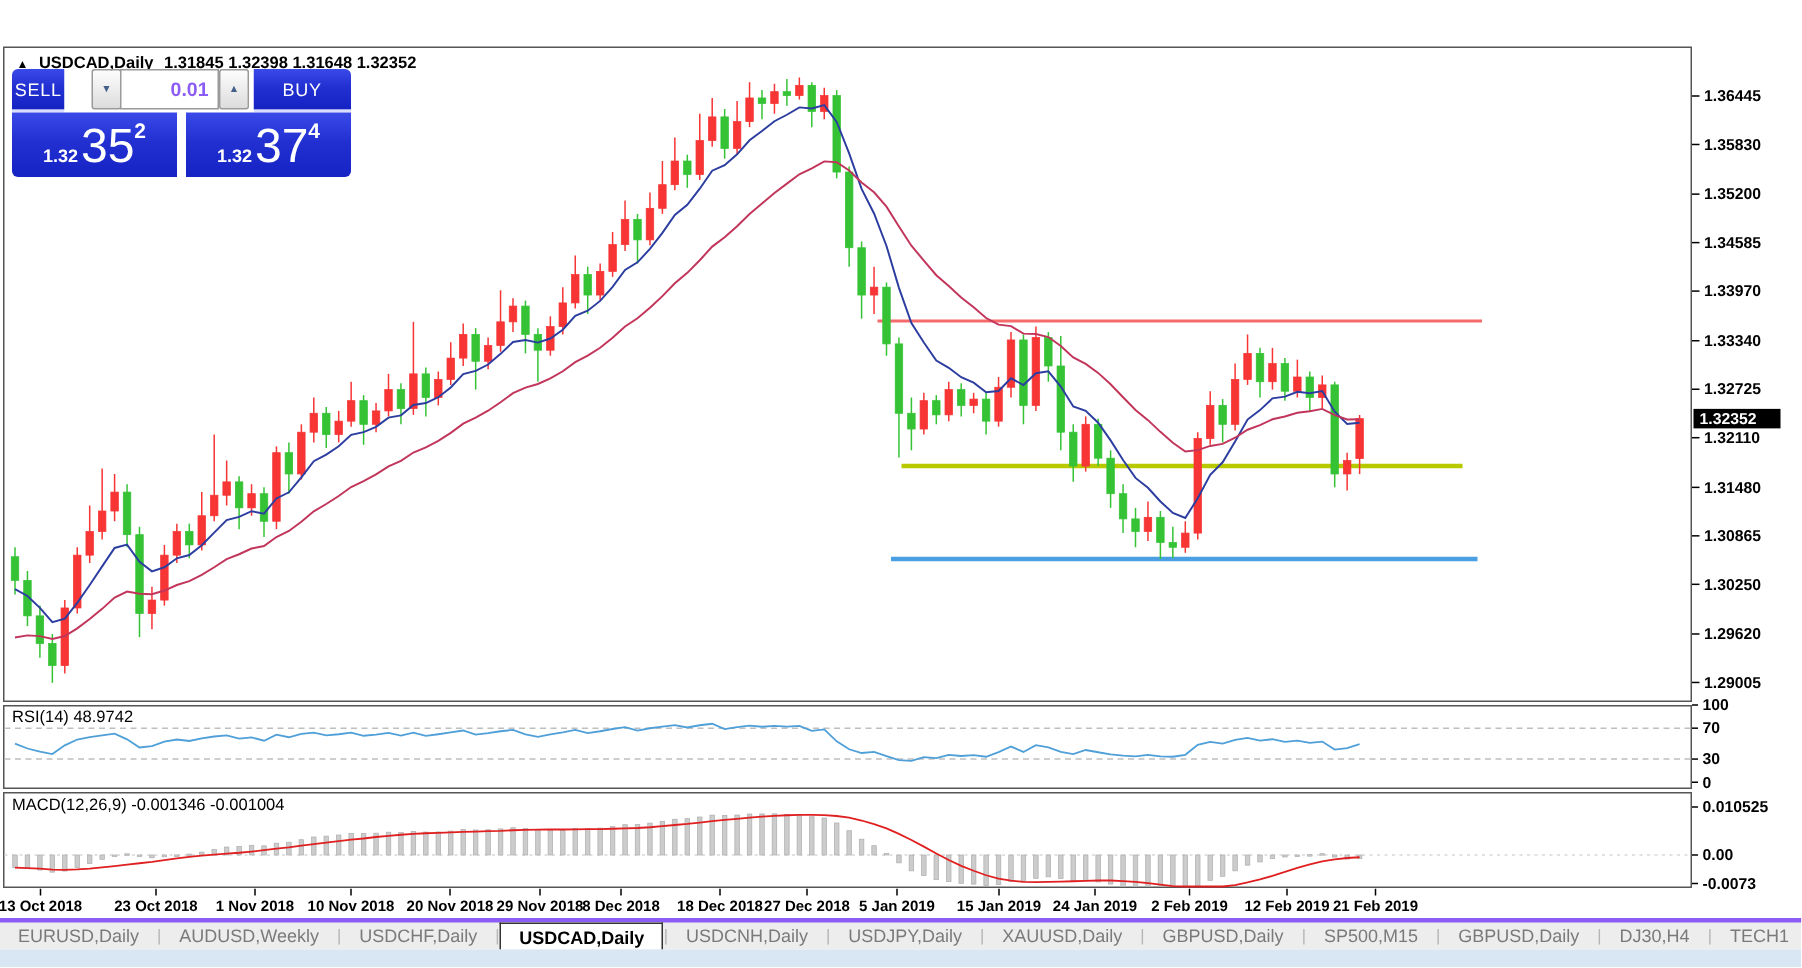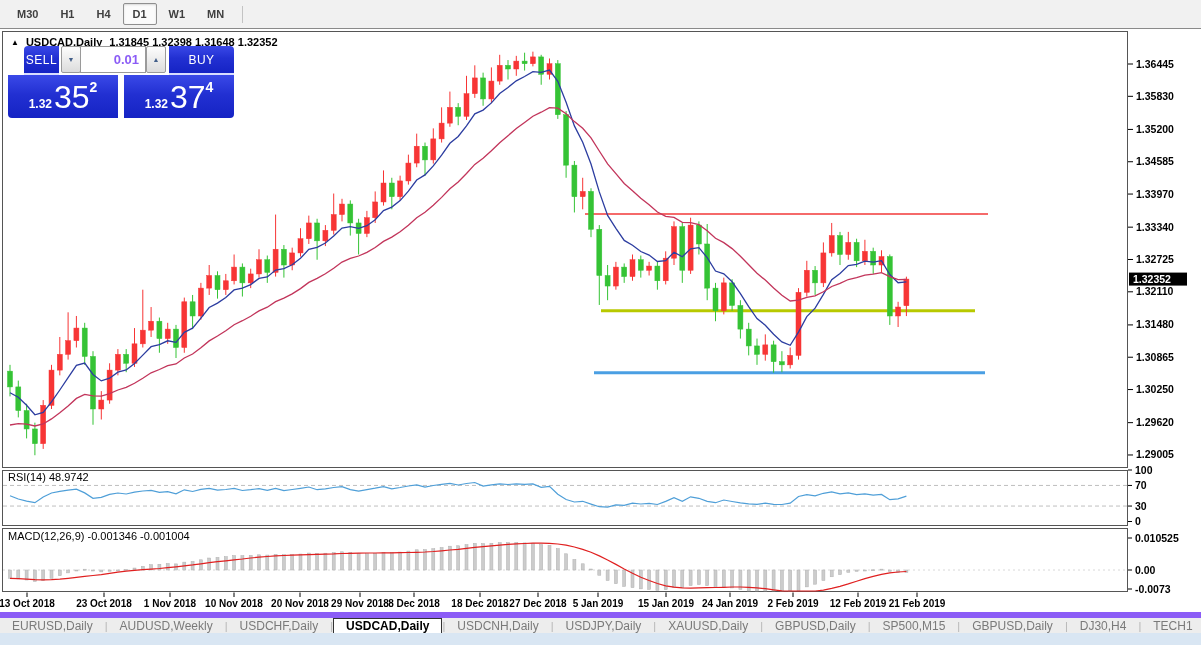--- a/index.html
+++ b/index.html
@@ -16,60 +16,51 @@
   .tb-sep{width:1px;height:17px;background:#c3c3c3;margin:0 7px;}
   
   #chart-title{position:absolute;left:11px;top:36px;z-index:4;font-size:11px;font-weight:600;
                color:#000;display:flex;align-items:center;gap:7px;}
   #chart-title .tri{font-size:8px;}
   
   #trade-panel{position:absolute;left:8px;top:46px;z-index:4;width:226px;height:72px;}
   .blue{background:linear-gradient(180deg,#3a49e8 0%,#2230d2 45%,#1523c4 100%);color:#fff;}
   .tp-btn{position:absolute;top:0;height:27px;display:flex;align-items:center;justify-content:center;
           font-size:12px;font-weight:500;letter-spacing:.5px;border-bottom:2px solid #d9ddff;}
-  #sell-btn{left:16px;width:35px;border-top-left-radius:4px;}
+  #sell-btn{left:0;width:35px;border-top-left-radius:4px;}
   #buy-btn{left:161px;width:65px;border-top-right-radius:4px;text-align:right;}
   .spin-btn{position:absolute;top:0;width:20px;height:27px;background:linear-gradient(#fdfdfd,#dcdcdc);
             border:1px solid #9a9a9a;box-sizing:border-box;display:flex;align-items:center;
             justify-content:center;font-size:7px;color:#44608a;}
   #vol-dec{left:53px;border-radius:2px;}
   #vol-inc{left:138px;border-radius:2px;}
   #vol-field{position:absolute;left:72px;top:0;width:66px;height:27px;background:#fff;
              border:1px solid #9a9a9a;box-sizing:border-box;font-size:13px;font-weight:600;color:#8b5cf6;
              display:flex;align-items:center;justify-content:flex-end;padding-right:6px;}
   .price-box{position:absolute;top:29px;width:110px;height:43px;display:flex;align-items:center;
              justify-content:center;}
   #sell-price{left:0;border-bottom-left-radius:4px;}
   #buy-price{left:116px;border-bottom-right-radius:4px;}
   .pp{font-size:12px;font-weight:700;align-self:flex-end;margin-bottom:7px;margin-top:34px;}
   .pb{font-size:32px;font-weight:400;line-height:1;margin-left:2px;}
   .ps{font-size:14px;font-weight:700;align-self:flex-start;margin-top:4px;}
   
   #tabbar{position:absolute;left:0;top:612px;width:100%;height:21px;background:#ededed;
-          border-top:6px solid #8b5cf6;display:flex;align-items:stretch;font-size:12px;color:#7a7a7a;
+          border-top:3px solid #8b5cf6;display:flex;align-items:stretch;font-size:12px;color:#7a7a7a;
           box-sizing:border-box;z-index:5;}
   .tab{padding:3px 12px;display:flex;align-items:center;cursor:default;white-space:nowrap;}
   .tab.active{background:#fff;border:1px solid #333;border-bottom:none;font-weight:700;color:#000;}
   .tab-sep{color:#b5b5b5;align-self:center;font-size:11px;}
   
   #status-strip{position:absolute;left:0;top:633px;width:100%;height:12px;background:#d9e6f3;z-index:5;}
 </style>
 </head>
 <body>
 <div id="app">
 
-  <div id="toolbar">
-      <div class="tf-btn">M30</div>
-      <div class="tf-btn">H1</div>
-      <div class="tf-btn">H4</div>
-      <div class="tf-btn active">D1</div>
-      <div class="tf-btn">W1</div>
-      <div class="tf-btn">MN</div>
-      <div class="tb-sep"></div>
-    </div>
 
   <svg id="plot" width="1201" height="645">
       <g>
         <rect x="2.5" y="31.5" width="1125" height="436" fill="#fff" stroke="#555" stroke-width="1"></rect>
         <rect x="2.5" y="470.5" width="1125" height="55" fill="#fff" stroke="#555" stroke-width="1"></rect>
         <rect x="2.5" y="528.5" width="1125" height="63" fill="#fff" stroke="#555" stroke-width="1"></rect>
       </g>
       <g>
         <line x1="3" y1="485.45" x2="1127" y2="485.45" stroke="#bfbfbf" stroke-width="1" stroke-dasharray="4 3"></line>
         <line x1="3" y1="506.05" x2="1127" y2="506.05" stroke="#bfbfbf" stroke-width="1" stroke-dasharray="4 3"></line>

